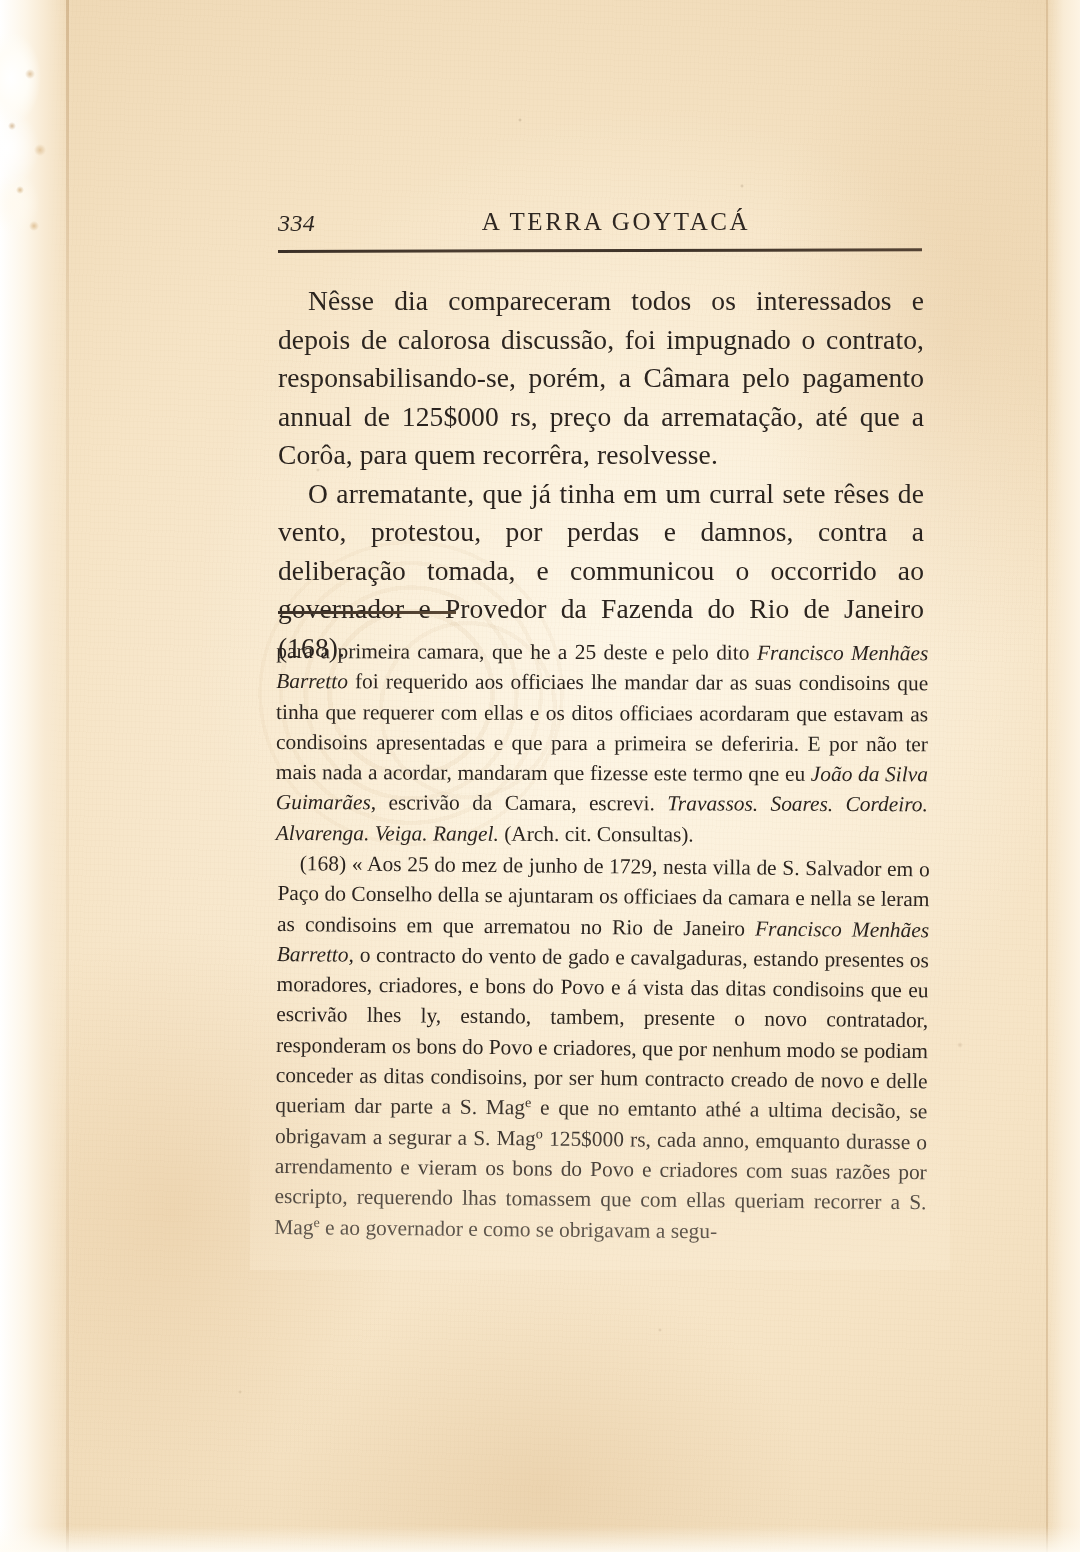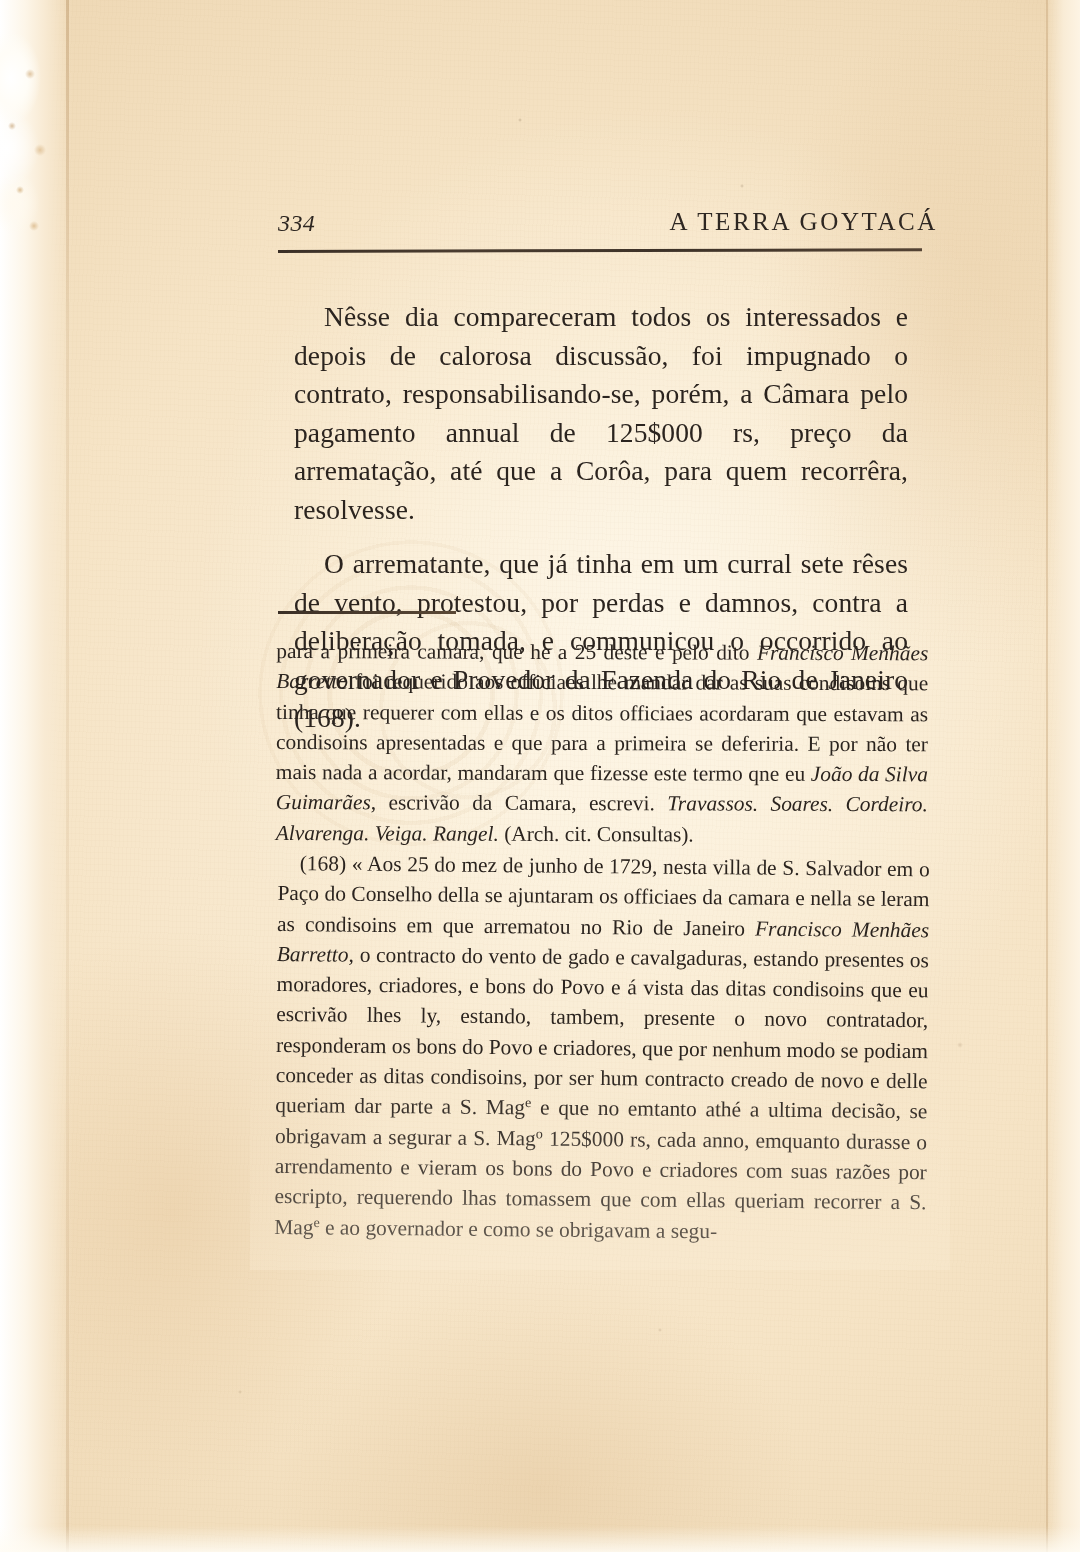--- a/index.html
+++ b/index.html
@@ -144,21 +144,21 @@
     top: 2px;
     font-size: 24px;
     letter-spacing: .4px;
     color: #2e2722;
     font-style: italic;
   }
   .head-title {
     position: absolute;
     left: 0; right: 0;
     top: 0;
-    text-align: right;
+    text-align: center;
     font-size: 25px;
     letter-spacing: 2.6px;
     color: #2e2722;
     transform: translateX(16px);
   }
   .rule-head {
     position: absolute;
     left: 278px;
     top: 250px;
     width: 644px;
@@ -174,21 +174,21 @@
     top: 282px;
     width: 646px;
     font-size: 27.5px;
     line-height: 38.5px;
     color: #2b241f;
     text-align: justify;
     text-justify: inter-word;
     letter-spacing: .1px;
   }
   .body-block p {
-    margin: 16px;
+    margin: 0;
     text-indent: 30px;
   }
 
   .rule-note {
     position: absolute;
     left: 278px;
     top: 611px;
     width: 178px;
     height: 3px;
     background: linear-gradient(90deg, #3a2f26, #5a4835);

